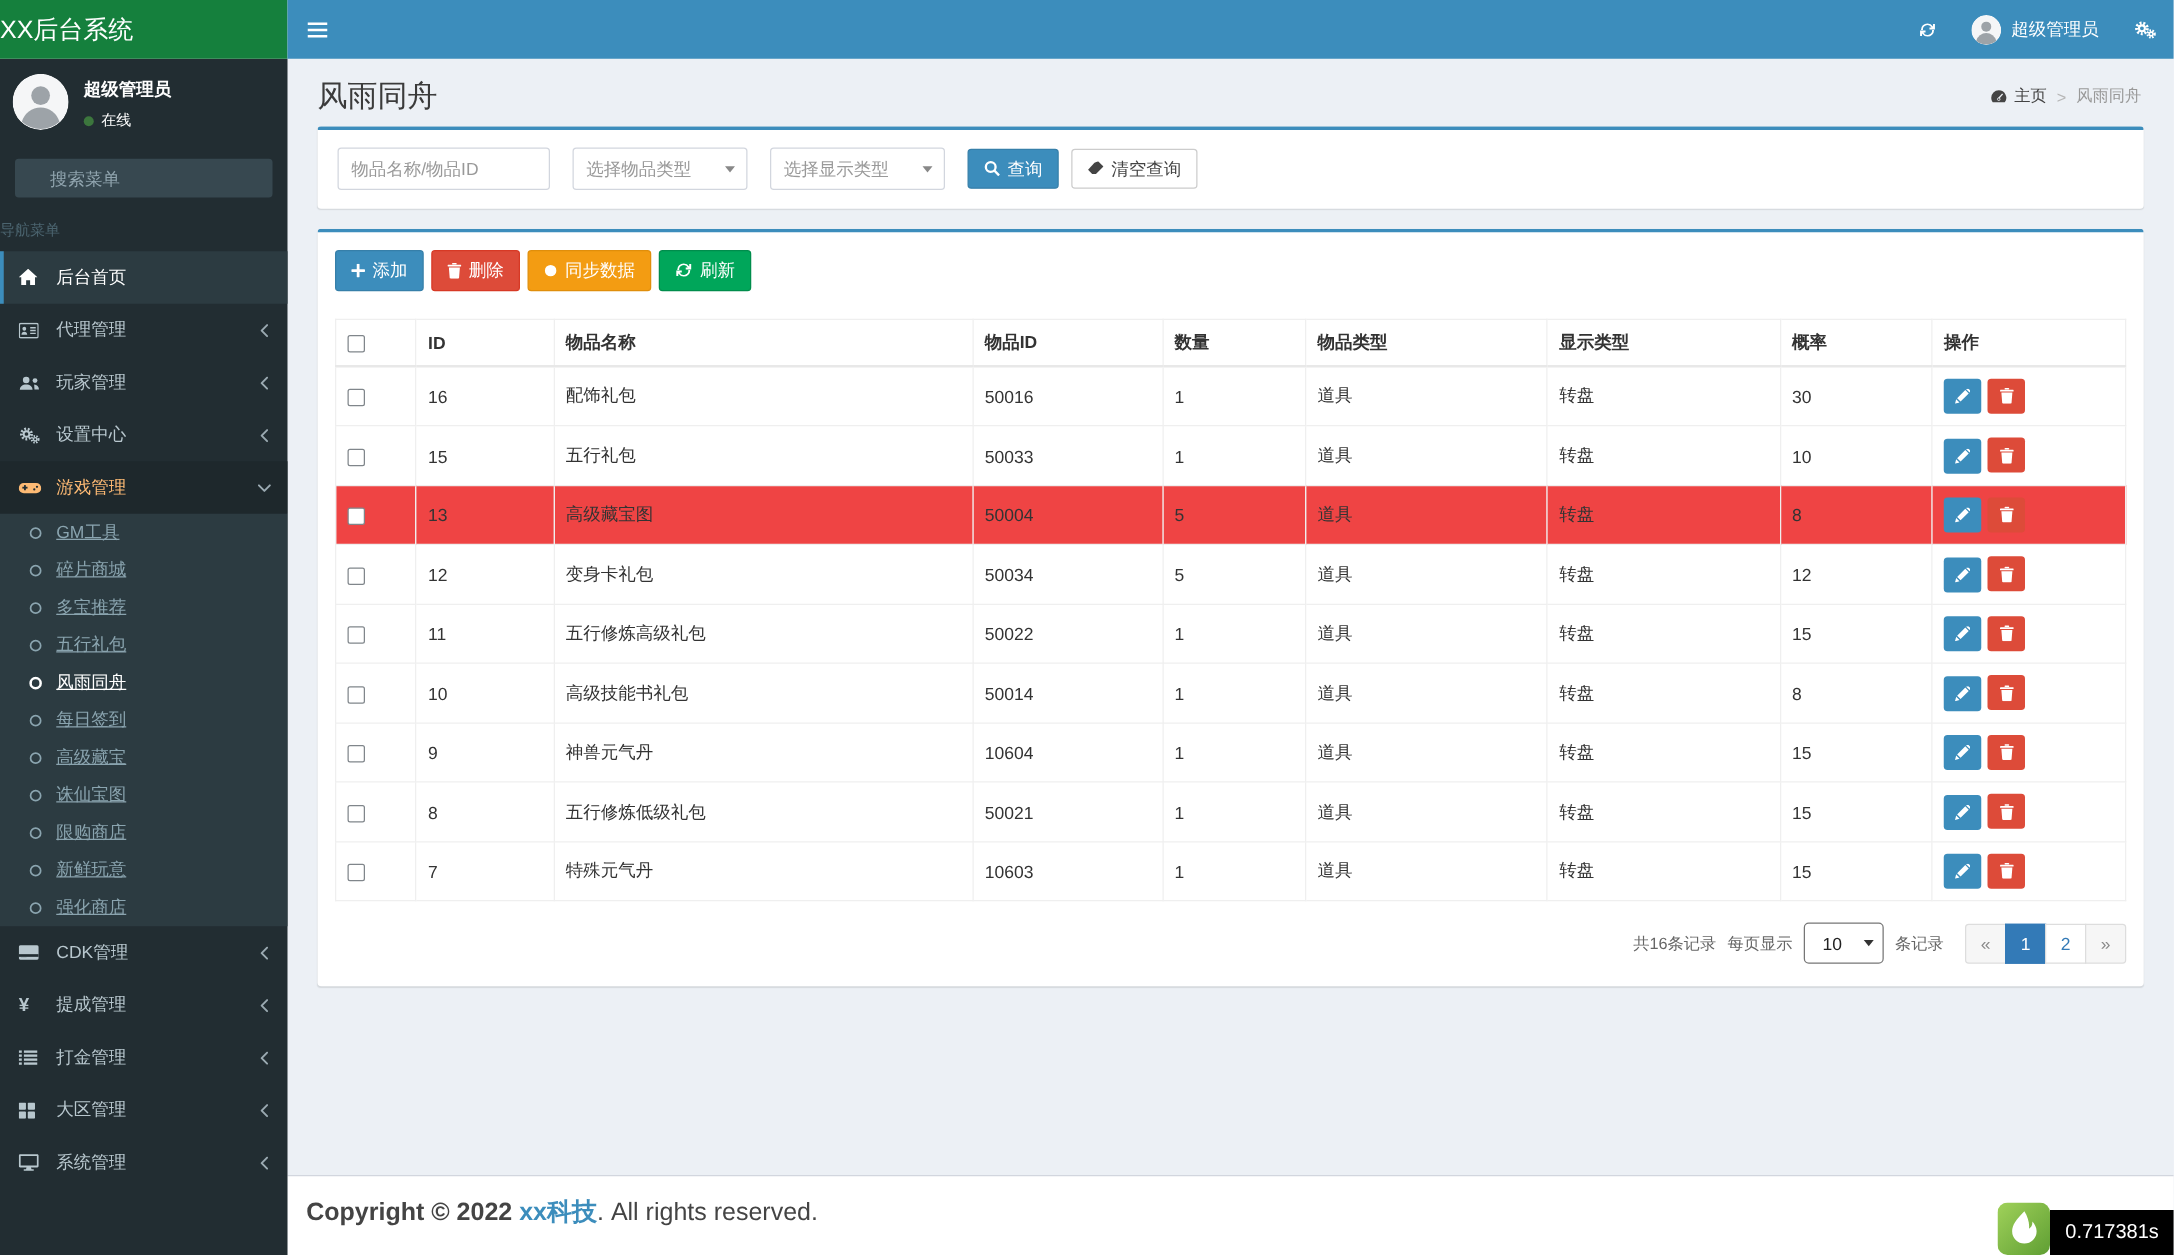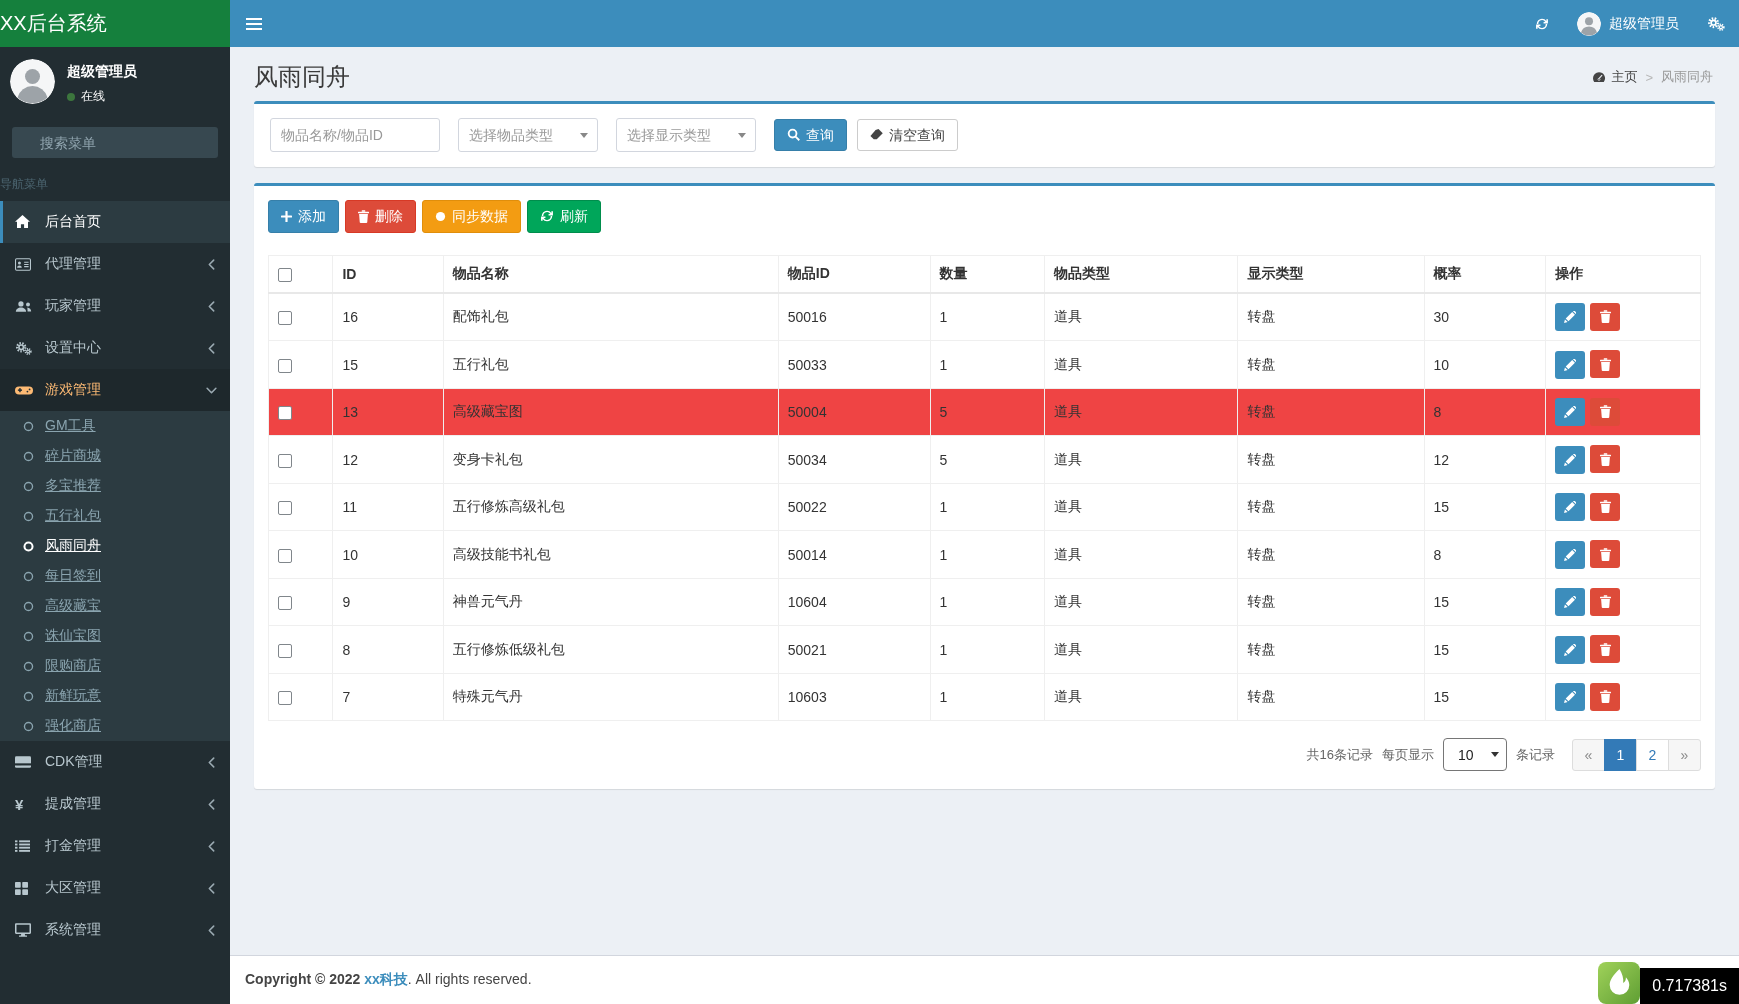--- a/index.html
+++ b/index.html
@@ -103,22 +103,22 @@
         border-top:5px solid #333; pointer-events:none; }
   .pager { display:inline-flex; margin-left:8px; }
   .page-btn { min-width:33px; height:32px; border:1px solid #ddd; background:#fff; color:#337ab7;
         font-size:14px; font-family:inherit; cursor:pointer; margin-left:-1px; padding:0 10px; }
   .page-btn:first-child { border-radius:3px 0 0 3px; margin-left:0; }
   .page-btn:last-child { border-radius:0 3px 3px 0; }
   .page-btn.nav-arrow { color:#8a8a8a; background:#f6f6f6; }
   .page-btn.is-active { background:#337ab7; border-color:#337ab7; color:#fff; }
 
   
-  .main-footer { position:absolute; left:230px; right:0; bottom:0; height:49px; background:#fff;
-      border-top:1px solid #d2d6de; padding:15px; font-size:14px; color:#444; z-index:10; }
+  .main-footer { position:absolute; left:230px; right:0; bottom:0; height:64px; background:#fff;
+      border-top:1px solid #d2d6de; padding:15px; font-size:20px; color:#444; z-index:10; }
   .main-footer .bold { font-weight:bold; }
   .main-footer a { color:#3c8dbc; font-weight:bold; text-decoration:none; cursor:pointer; }
 
   
   .debug-badge { position:absolute; right:0; bottom:0; display:flex; align-items:flex-end; z-index:30;text-align:center; }
   .debug-logo { width:42px; height:42px; cursor:pointer; }
   .debug-time { background:#000; color:#fff; height:36px; line-height:36px; padding:0 12px; font-size:16px; }
 </style>
 </head>
 <body>

